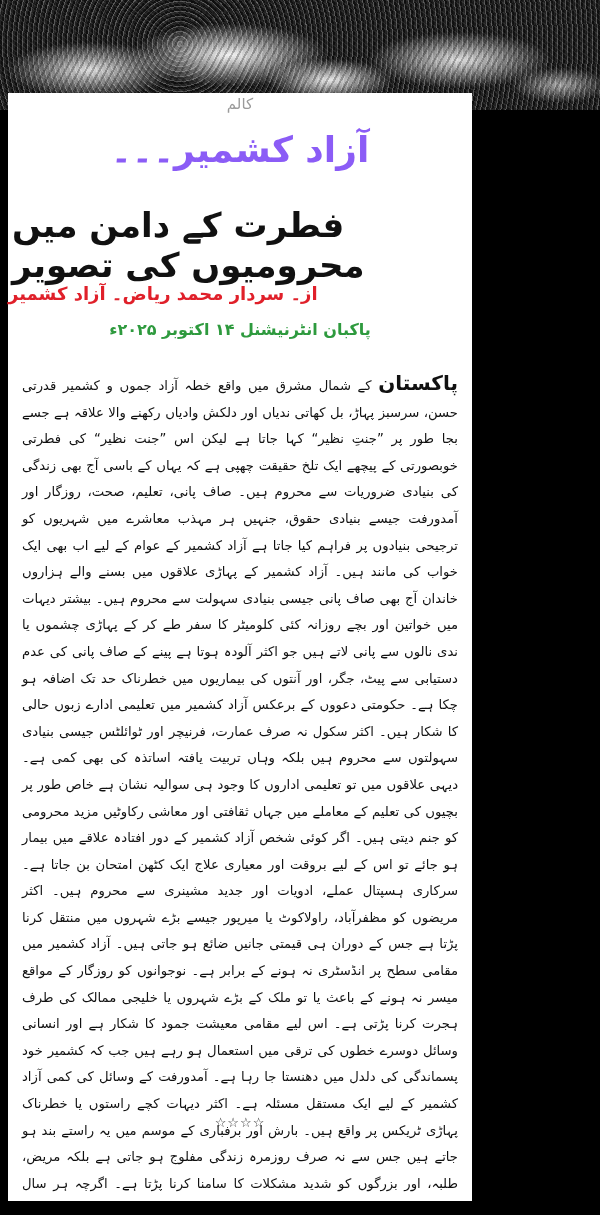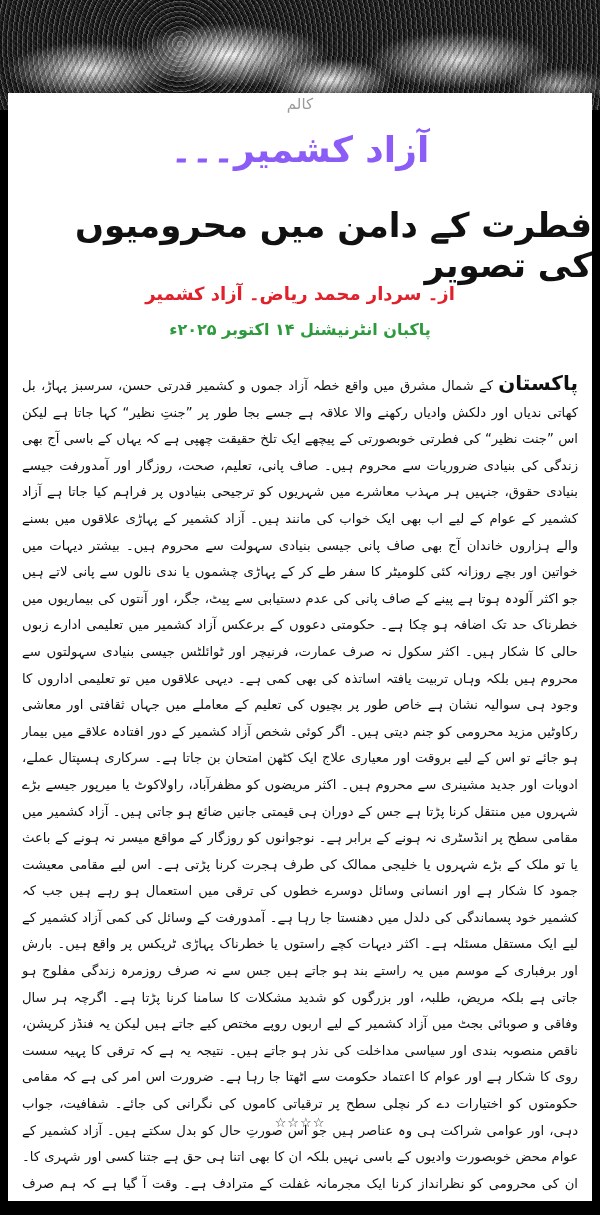--- a/index.html
+++ b/index.html
@@ -19,38 +19,38 @@
         repeating-radial-gradient(circle at 30% 40%, #222 0 2px, #555 2px 3px, #111 3px 5px),
         #111;
     }
     .grunge::after {
       content: ""; position: absolute; inset: 0;
       background:
         repeating-linear-gradient(37deg, rgba(255,255,255,0.08) 0 1px, transparent 1px 4px),
         repeating-linear-gradient(-61deg, rgba(0,0,0,0.25) 0 2px, transparent 2px 6px);
     }
     .panel {
-      position: absolute; left: 8px; top: 93px; width: 584px; height: 1108px;
+      position: absolute; left: 8px; top: 93px; width: 464px; height: 1108px;
       background: #fff;
     }
     .column-label {
       position: absolute; top: 2px; left: 0; right: 0; text-align: center;
       font-size: 15px; color: #9a9a9a; direction: rtl;
     }
     .title-1 {
       position: absolute; top: 36px; left: 0; right: 0; text-align: center;
       font-size: 36px; font-weight: bold; color: #8b5cf6; direction: rtl;
       font-family: "DejaVu Sans", sans-serif;
     }
     .title-2 {
-      position: absolute; top: 112px; left: 4px; right: 0; text-align: right;
+      position: absolute; top: 112px; left: 4px; right: 0; text-align: left;
       font-size: 34px; font-weight: bold; color: #111; direction: rtl;
     }
     .author {
-      position: absolute; top: 190px; left: 0; right: 0; text-align: center;
+      position: absolute; top: 190px; left: 0; right: 0; text-align: left;
       font-size: 18px; font-weight: bold; color: #e0202a; direction: rtl;
     }
     .source {
       position: absolute; top: 227px; left: 0; right: 0; text-align: center;
       font-size: 16px; font-weight: bold; color: #2e9a3e; direction: rtl;
     }
     .body-text {
       position: absolute; top: 277px; left: 14px; right: 14px;
       direction: rtl; text-align: justify; text-align-last: center;
       font-size: 13.2px; line-height: 26.6px; color: #111;

